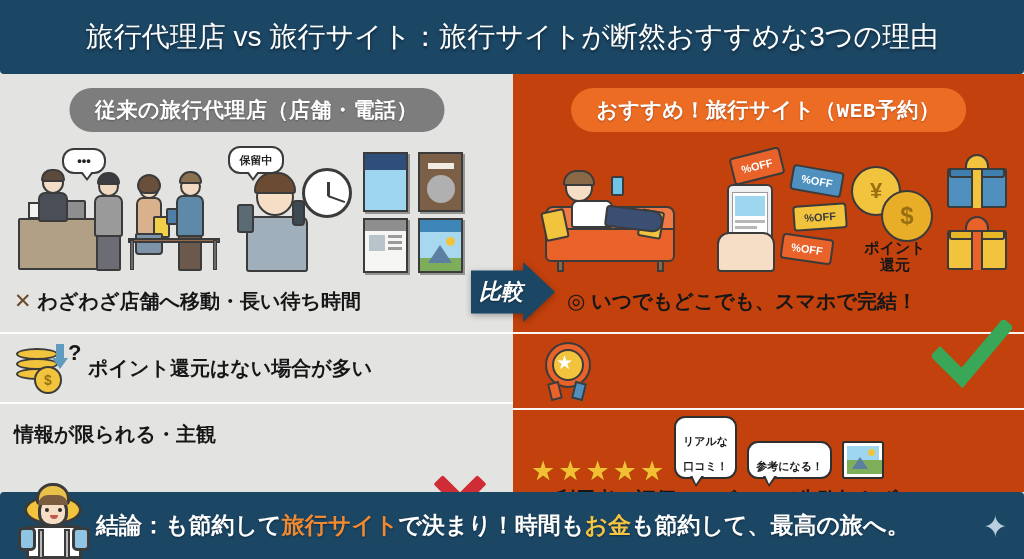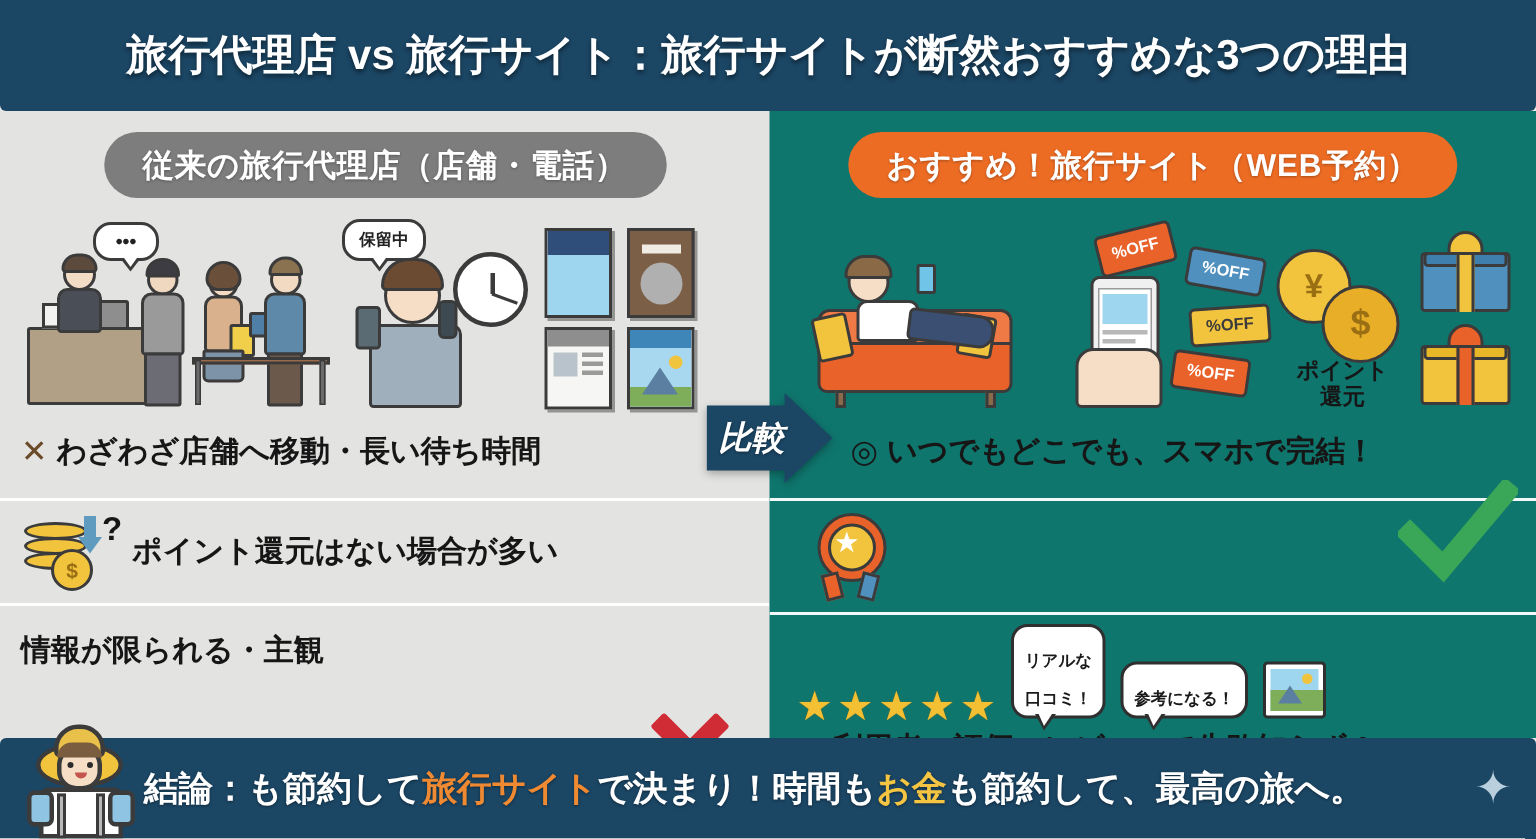--- a/index.html
+++ b/index.html
@@ -10,35 +10,35 @@
   }
   #page { position: relative; width: 1024px; height: 559px; background:#e9e9e7; }
 
   
   .header {
     position:absolute; left:0; top:0; width:1024px; height:74px;
     background:#1b4664; display:flex; align-items:center; justify-content:center;
     border-radius: 0 0 4px 4px;
   }
   .header-title {
-    color:#ffffff; font-size:28px; font-weight:bold; letter-spacing:0px;
+    color:#ffffff; font-size:28px; font-weight:normal; letter-spacing:0px;
     text-shadow: 0 2px 3px rgba(0,0,0,.45);
     white-space:nowrap;
   }
 
   
   .panels { position:absolute; left:0; top:74px; width:1024px; height:418px; display:flex; }
   .panel { position:relative; height:418px; overflow:hidden; }
   .panel-left  { width:513px; background:#e3e3e1; }
-  .panel-right { width:511px; background:#0f766e; }
+  .panel-right { width:511px; background:#c2410c; }
 
   .pill {
     position:absolute; top:14px; left:50%; transform:translateX(-50%);
     height:44px; border-radius:24px; display:flex; align-items:center; justify-content:flex-end;
-    padding:0 26px; white-space:nowrap;
+    padding:0 26px; white-space:nowrap;font-family:Liberation Mono, monospace;
   }
   .pill-left  { background:#7d7d7d; }
   .pill-right { background:#ed6c24; }
   .pill-text { color:#fff; font-size:21px; font-weight:bold; letter-spacing:.5px;
                text-shadow:0 1px 2px rgba(0,0,0,.3); }
 
   
   .illus { position:absolute; top:66px; left:0; width:100%; height:132px; }
 
   

